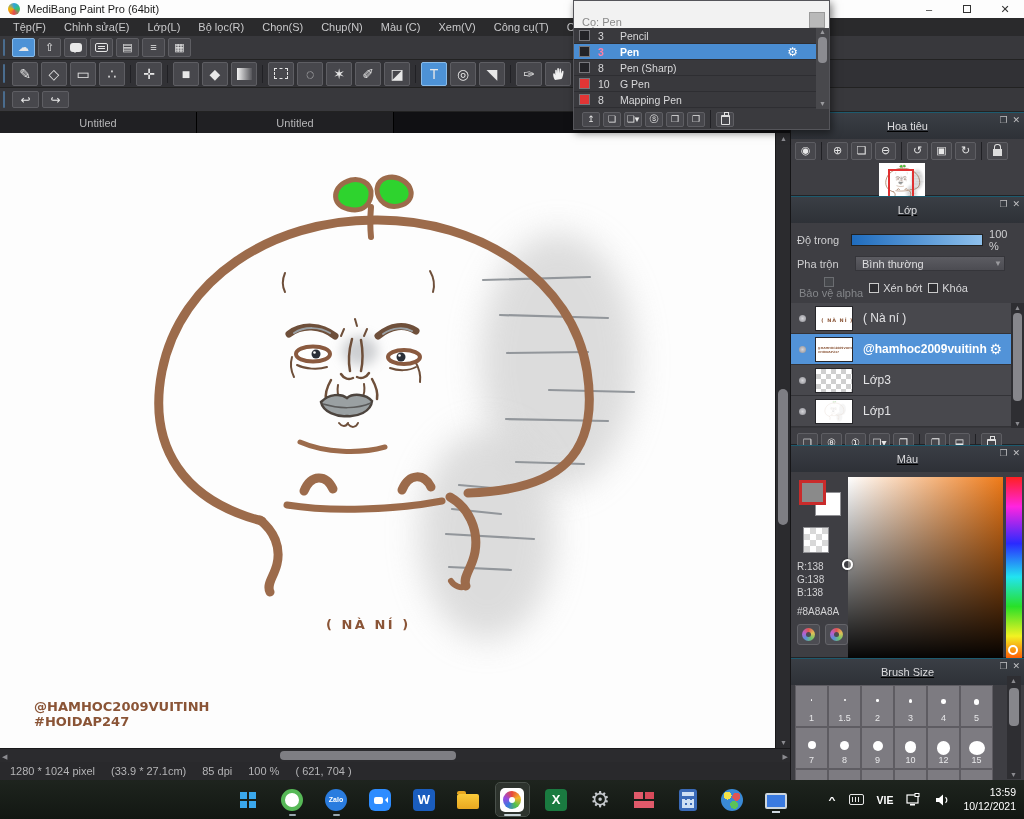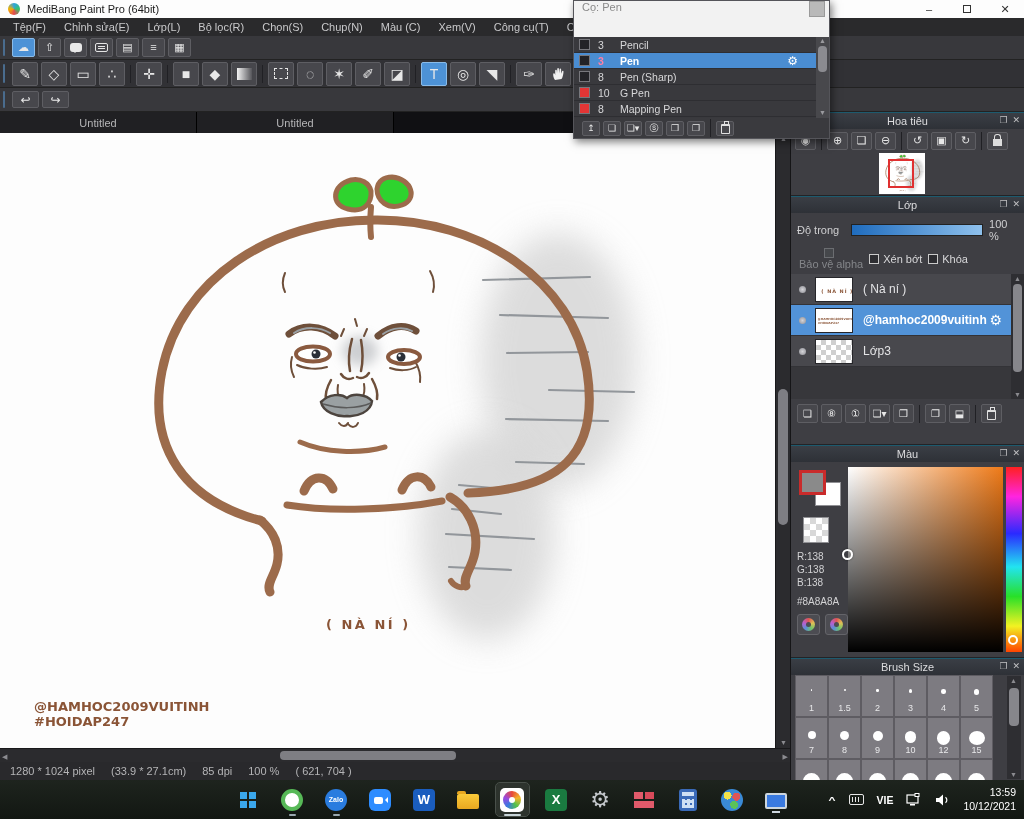--- a/index.html
+++ b/index.html
@@ -70,22 +70,22 @@
   .sarrow { position:absolute; color:#8b8b90; font-size:7px; line-height:1; }
 
   
   .statusbar { position:absolute; left:0; top:762px; width:790px; height:18px; background:#29292c;
                color:#b4b4b6; display:flex; align-items:center; gap:16px; padding-left:10px; font-size:11px; }
 
   
   .rightcol { position:absolute; left:790px; top:112px; width:234px; height:668px; background:#3e3e43;
               border-left:1px solid #151517; }
   .panel { position:relative; width:100%; border-bottom:1px solid #232326; }
-  .phead { height:17px; background:linear-gradient(#3a3e45,#2e3137); border-top:1px solid #1d5a6e;
-           display:flex; align-items:center; justify-content:center; position:relative; }
+  .phead { height:27px; background:linear-gradient(#3a3e45,#2e3137); border-top:1px solid #1d5a6e;
+           display:flex; align-items:center; justify-content:center; position:relative;text-decoration:underline; }
   .ptitle { color:#dcdcde; font-size:11px; }
   .pops { position:absolute; right:4px; top:2px; display:flex; gap:5px; color:#c2c2c4; font-size:9px; }
 
   
   .navtools { height:23px; display:flex; align-items:center; gap:3px; padding-left:4px; }
   .navtools .tbtn { width:21px; height:18px; font-size:11px; }
   .navthumb { height:43px; position:relative; }
   .navimg { position:absolute; left:88px; top:1px; width:46px; height:41px; background:#fff; }
   .navframe { position:absolute; left:9px; top:6px; width:26px; height:29px; border:2px solid #e03030; }
   .lockg { width:9px; height:7px; background:#ddd; position:relative; margin-top:4px; }
@@ -157,21 +157,21 @@
   .bscell { background:#7d7b81; border:1px solid #5e5c62; display:flex; flex-direction:column;
             align-items:center; justify-content:flex-start; padding-top:4px; }
   .bsdot { width:var(--d,4px); height:var(--d,4px); border-radius:50%; background:#fff; margin-top:9px; }
   .bslabel { color:#e8e8ea; font-size:9px; margin-top:auto; padding-bottom:3px; }
   .bsscroll { position:absolute; right:3px; top:18px; width:14px; height:103px; background:#2e2e32; }
   .bsthumb { position:absolute; left:2px; top:12px; width:10px; height:38px; background:#86868b; border-radius:4px; }
 
   
   .brushpop { position:absolute; left:573px; top:0; width:257px; z-index:30;
               box-shadow:2px 3px 8px rgba(0,0,0,.5); border:1px solid #55555a; }
-  .bp-head { height:36px; background:#f2f2f2; display:flex; align-items:flex-start; padding:0 4px 0 8px;
+  .bp-head { height:27px; background:#f2f2f2; display:flex; align-items:flex-end; padding:0 4px 0 8px;
              color:#8a8a8a; font-size:11px; }
   .bp-headbtn { margin-left:auto; width:16px; height:16px; background:#b9b9b9; border:1px solid #9a9a9a; }
   .bp-list { position:relative; background:#39393d; height:81px; }
   .brush-row { height:16px; display:flex; align-items:center; color:#d8d8da; font-size:10.5px;
                border-bottom:1px solid #2e2e32; padding-left:5px; position:relative; }
   .brush-row.selected { background:#4a8dd2; color:#fff; font-weight:bold; }
   .bsw { width:11px; height:11px; border:1px solid #77777c; margin-right:8px; flex:none; }
   .bsize { width:22px; flex:none; }
   .brush-row.selected .bsize { color:#ff7fa5; }
   .bgear { display:none; position:absolute; right:18px; font-size:12px; color:#fff; }
@@ -555,20 +555,27 @@
       <span class="pops">
           <span>❐</span>
           <span>✕</span>
         </span>
     </div>
     <div class="lrow" style="margin-top:5px;">
       <span class="lab">Độ trong</span>
       <span class="opacity-track"></span>
       <span class="opval">100 %</span>
     </div>
+    <div class="lrow" style="margin-top:4px;">
+      <span class="lab">Pha trộn</span>
+      <span class="blendsel">
+        <span>Bình thường</span>
+        <span class="arr">▼</span>
+      </span>
+    </div>
     <div class="checks" style="margin-top:6px;">
       <span class="chk disabled">
           <span class="cb"></span>
           <span>Bảo vệ alpha</span>
         </span>
       <span class="chk">
           <span class="c​b cb"></span>
           <span>Xén bớt</span>
         </span>
       <span class="chk">
@@ -601,20 +608,30 @@
             <span class="lgear">⚙</span>
           </div>
 
           <div class="layer-row">
             <span class="vdot"></span>
             <span class="lthumb checker"></span>
             <span class="lname">Lớp3</span>
 
           </div>
 
+          <div class="layer-row">
+            <span class="vdot"></span>
+            <span class="lthumb sketch">
+              <svg width="36" height="23" viewBox="95 20 540 520" opacity="0.25">
+                <use href="#char"></use>
+              </svg>
+            </span>
+            <span class="lname">Lớp1</span>
+
+          </div>
         </div>
       <div class="llscroll">
         <span class="sarrow" style="left:3px;top:1px;">▲</span>
         <div class="llthumb"></div>
         <span class="sarrow" style="left:3px;bottom:1px;">▼</span>
       </div>
     </div>
     <div class="ltools">
 
     <button class="tbtn">

